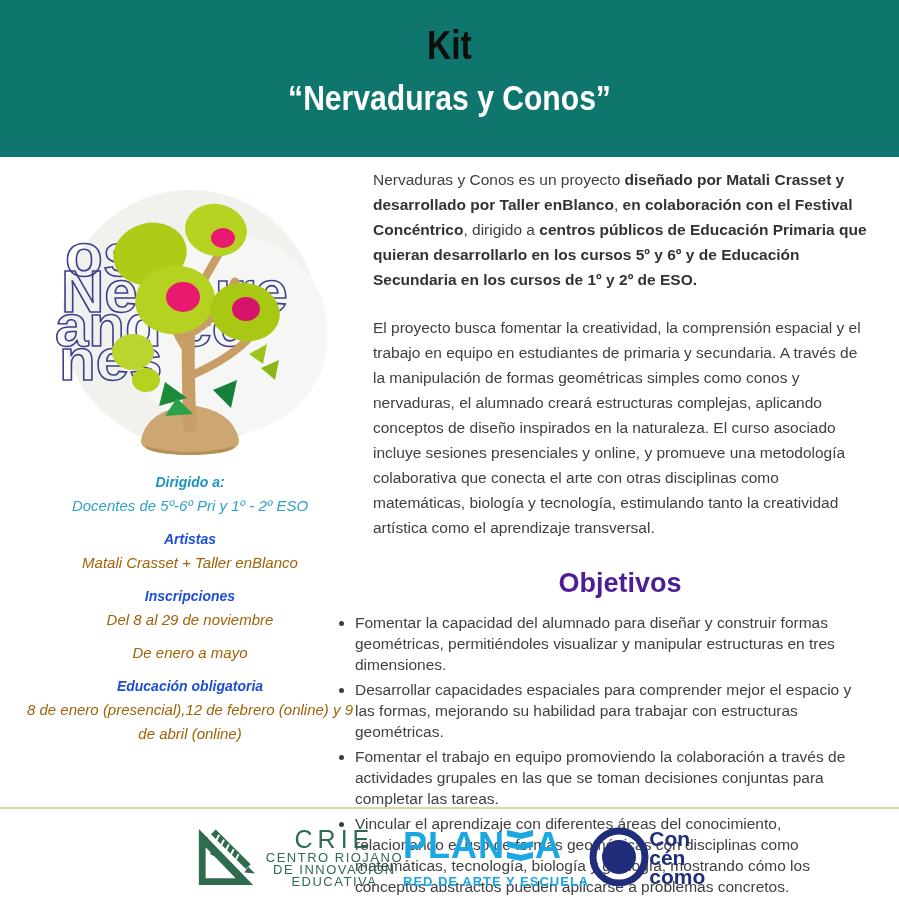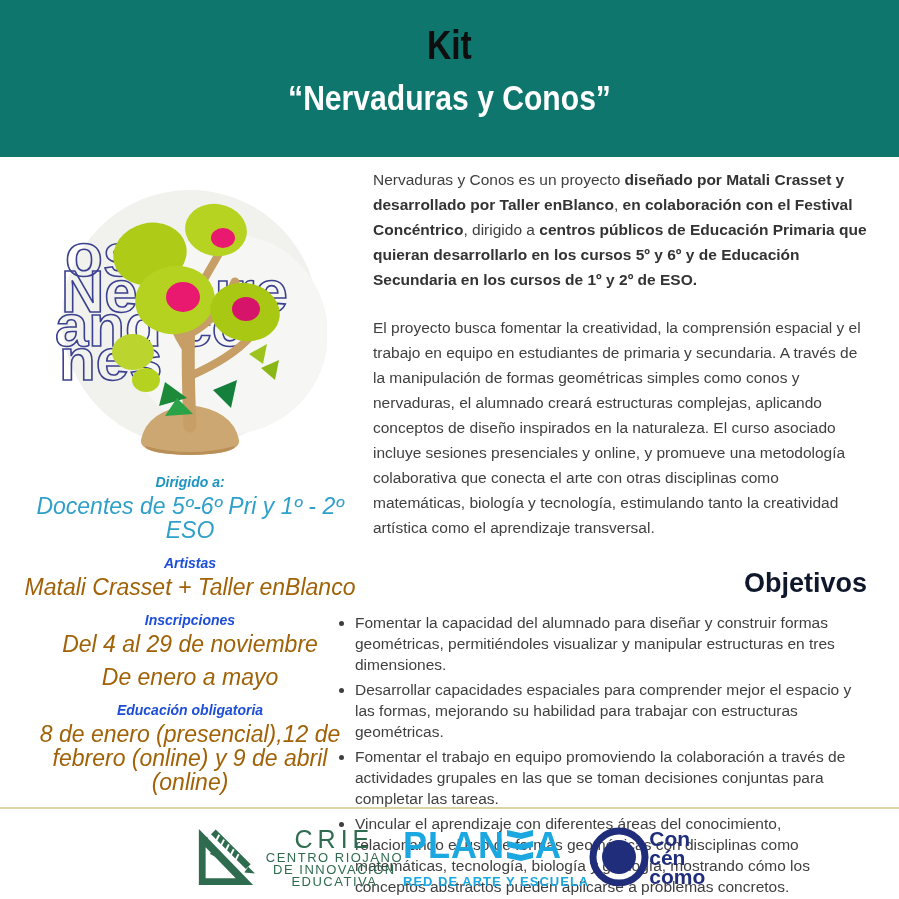--- a/index.html
+++ b/index.html
@@ -19,31 +19,31 @@
   }
   .main-title{
     display:block;margin-top:9px;font-size:35px;font-weight:bold;color:#ffffff;
     transform:scaleX(.86);transform-origin:center;letter-spacing:0;
   }
   
   .sidebar{position:absolute;left:22px;top:170px;width:336px;text-align:center;}
   .illustration{display:block;margin:14px auto 12px auto;}
   .info-entry{margin-bottom:9px;}
   .info-label{font-style:italic;font-weight:bold;font-size:14px;line-height:24px;}
-  .info-value{font-style:italic;font-size:23px;line-height:24px;}
+  .info-value{font-style:italic;font-size:15px;line-height:24px;}
   .c-blue .info-label{color:#1e94c0;}
   .c-blue .info-value{color:#2fa0c9;}
   .c-green .info-label{color:#1d4ed8;}
   .c-green .info-value{color:#a16207;}
   
   .content{position:absolute;left:373px;top:167px;width:494px;color:#3f3f3f;}
   .content p{margin:0 0 23px 0;font-size:15.5px;line-height:25px;}
   .content p b{color:#333333;}
   .objectives-heading{
-    text-align:right;color:#0f172a;font-size:27px;font-weight:bold;
+    text-align:center;color:#4c1d95;font-size:27px;font-weight:bold;
     margin:28px 0 13px 0;
   }
   ul.objectives{
     margin:0 0 0 -37px;padding-left:19px;font-size:15.5px;line-height:21px;
     list-style:disc outside;
   }
   ul.objectives li{margin-bottom:4px;}
   
   .divider{position:absolute;left:0;top:807px;width:899px;height:2px;background:#dcd6a4;}
   .footer{
@@ -118,21 +118,21 @@
   <div class="info-entry c-blue">
     <div class="info-label">Dirigido a:</div>
     <div class="info-value">Docentes de 5º-6º Pri y 1º - 2º ESO</div>
   </div>
   <div class="info-entry c-green">
     <div class="info-label">Artistas</div>
     <div class="info-value">Matali Crasset + Taller enBlanco</div>
   </div>
   <div class="info-entry c-green">
     <div class="info-label">Inscripciones</div>
-    <div class="info-value">Del 4 al 29 de noviembre</div>
+    <div class="info-value">Del 8 al 29 de noviembre</div>
   </div>
   <div class="info-entry c-green">
     <div class="info-value">De enero a mayo</div>
   </div>
   <div class="info-entry c-green">
     <div class="info-label">Educación obligatoria</div>
     <div class="info-value">8 de enero (presencial),12 de febrero (online) y 9 de abril (online)</div>
   </div>
 </div>
 

